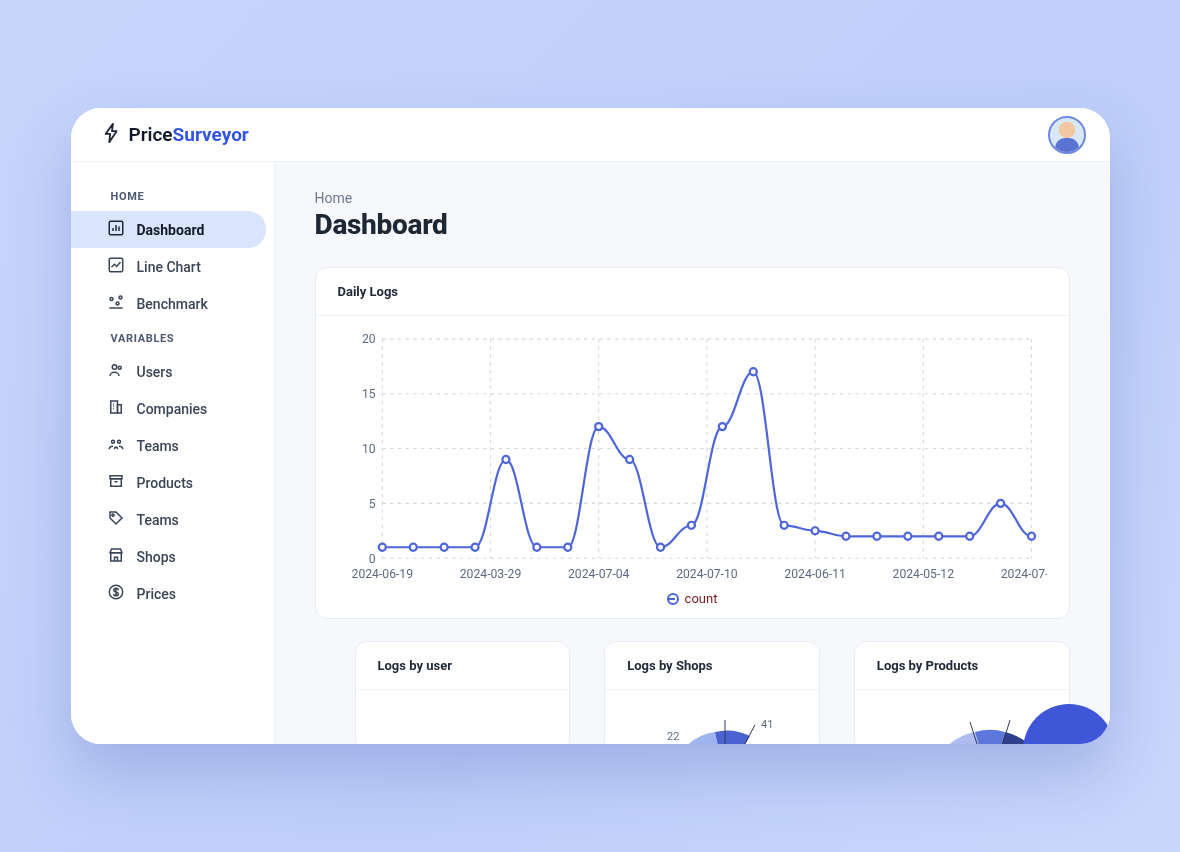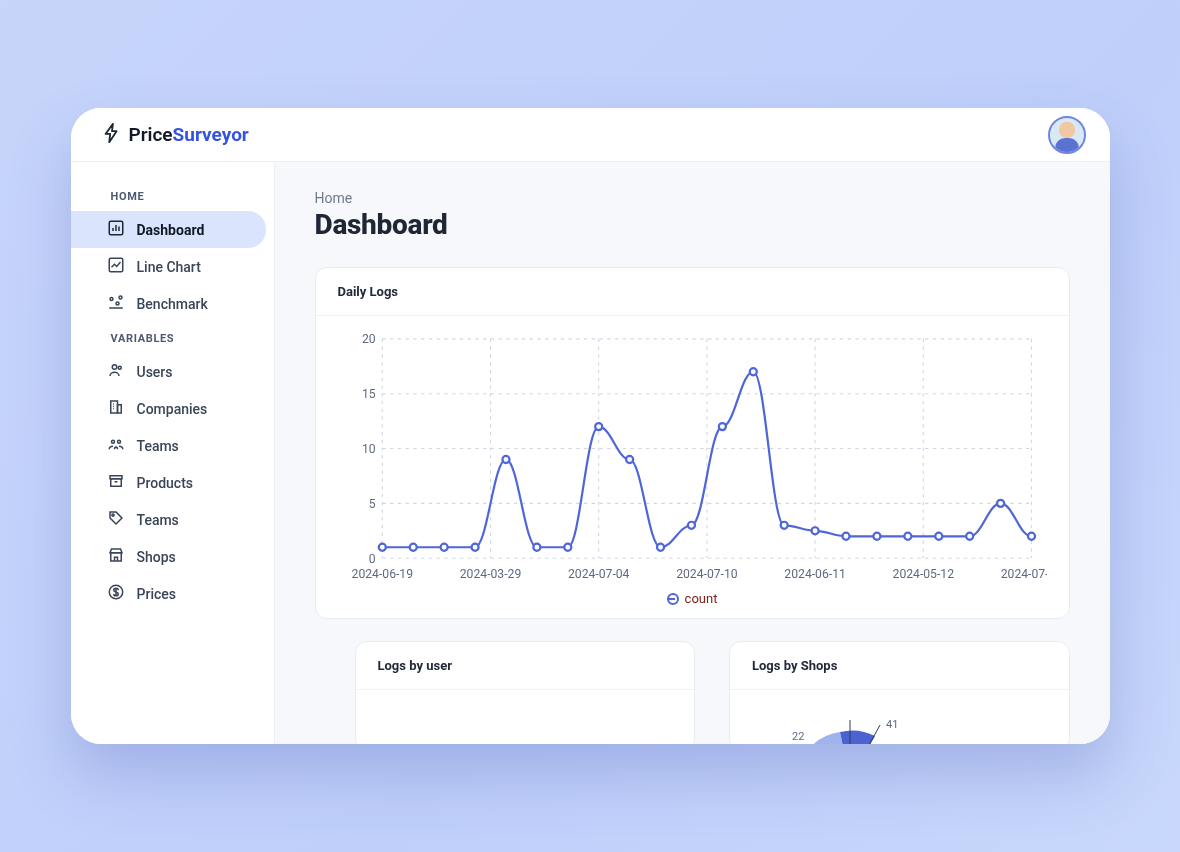--- a/index.html
+++ b/index.html
@@ -319,16 +319,31 @@
               <path d="M70 80 A50 50 0 0 1 28 40 L70 70 Z" fill="#7e95e6"></path>
               <path d="M70 70 L28 40 A50 50 0 0 1 60 22 Z" fill="#9fb3ef"></path>
               <path d="M70 70 L60 22 A50 50 0 0 1 95 26 Z" fill="#4b63d0"></path>
               <line x1="70" y1="70" x2="100" y2="15" stroke="#2f3a5a" stroke-width="1"></line>
               <line x1="70" y1="70" x2="70" y2="10" stroke="#2f3a5a" stroke-width="1"></line>
               <text x="12" y="30" class="axis-text">22</text>
               <text x="106" y="18" class="axis-text">41</text>
             </svg>
           </div>
         </section>
+        <section class="card" style="position:relative;">
+          <div class="card-head">Logs by Products</div>
+          <div class="mini-body">
+            <svg class="pie-frag" style="left:60px" width="150" height="80" viewBox="0 0 150 80">
+              <path d="M75 80 A55 55 0 0 1 25 45 L75 75 Z" fill="#8aa0ea"></path>
+              <path d="M75 75 L25 45 A55 55 0 0 1 60 22 Z" fill="#aebcf0"></path>
+              <path d="M75 75 L60 22 A55 55 0 0 1 90 22 Z" fill="#5e77dd"></path>
+              <path d="M75 75 L90 22 A55 55 0 0 1 118 38 Z" fill="#2f3f8e"></path>
+              <path d="M75 75 L118 38 A55 55 0 0 1 130 75 Z" fill="#4055c8"></path>
+              <line x1="75" y1="75" x2="55" y2="12" stroke="#2f3a5a" stroke-width="1"></line>
+              <line x1="75" y1="75" x2="95" y2="10" stroke="#2f3a5a" stroke-width="1"></line>
+            </svg>
+          </div>
+          <div class="fab"></div>
+        </section>
       </div>
     </main>
   </div>
 </div>
 
 </body></html>

